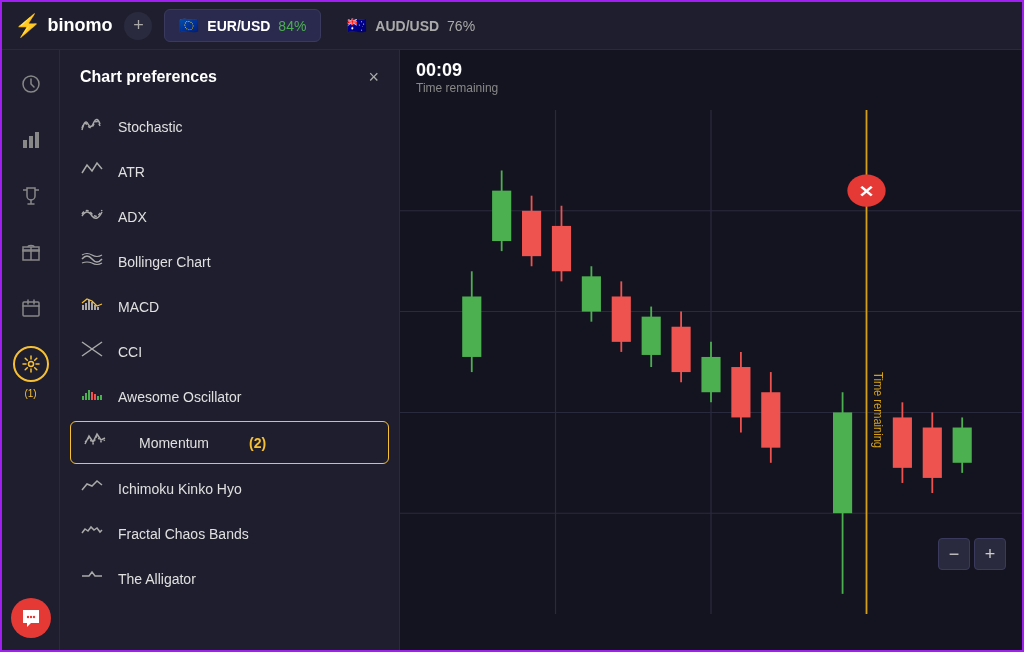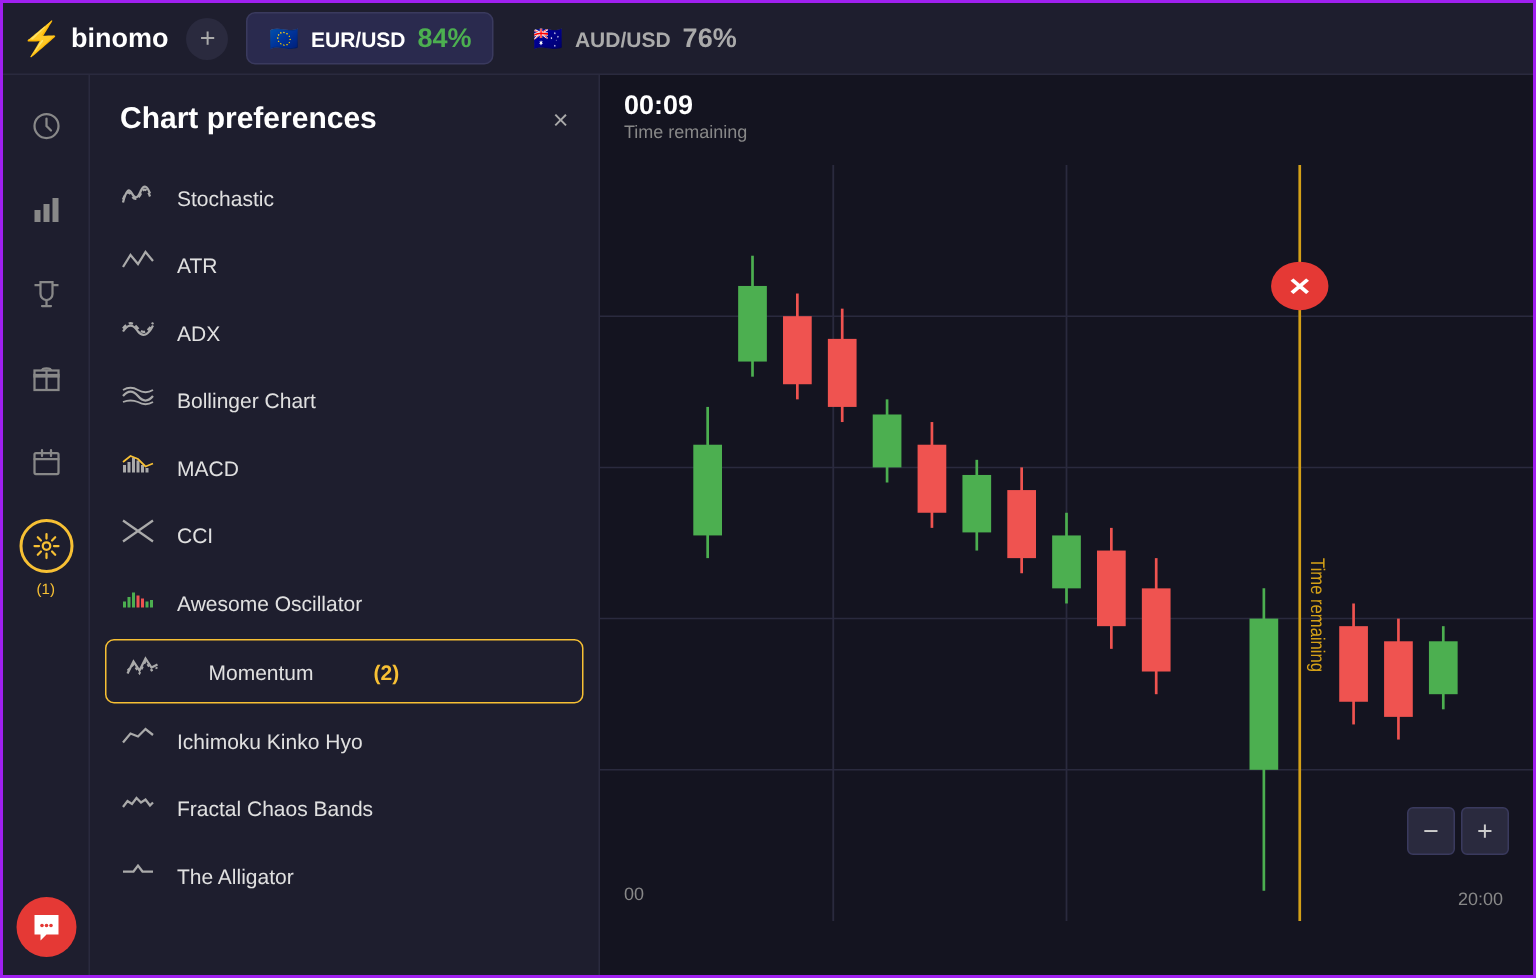--- a/index.html
+++ b/index.html
@@ -53,21 +53,21 @@
       align-items: center;
       gap: 8px;
       background: #2a2a4e;
       border-radius: 6px;
       padding: 6px 14px;
       cursor: pointer;
       border: 1px solid #3a3a5e;
     }
     .pair-tab .flag { font-size: 16px; }
     .pair-tab .pair-name { color: #fff; font-size: 14px; font-weight: 600; }
-    .pair-tab .pair-pct { color: #4caf50; font-size: 18px; font-weight: 700; }
+    .pair-tab .pair-pct { color: #4caf50; font-size: 14px; font-weight: 400; }
     .pair-tab.secondary { background: transparent; border: none; }
     .pair-tab.secondary .pair-pct { color: #aaa; }
 
     
     .main {
       display: flex;
       height: calc(652px - 48px);
     }
 
     
@@ -127,21 +127,21 @@
       overflow: hidden;
     }
     .panel-header {
       display: flex;
       align-items: center;
       justify-content: space-between;
       padding: 18px 20px 14px;
     }
     .panel-title {
       color: #fff;
-      font-size: 20px;
+      font-size: 16px;
       font-weight: 600;
     }
     .panel-close {
       color: #aaa;
       font-size: 18px;
       cursor: pointer;
       background: none;
       border: none;
       line-height: 1;
     }
@@ -523,24 +523,20 @@
         <rect x="412" y="305" width="16" height="50" fill="#ef5350"></rect>
 
         <line x1="445" y1="300" x2="445" y2="380" stroke="#ef5350" stroke-width="1.5"></line>
         <rect x="437" y="315" width="16" height="50" fill="#ef5350"></rect>
 
         <line x1="470" y1="305" x2="470" y2="360" stroke="#4caf50" stroke-width="1.5"></line>
         <rect x="462" y="315" width="16" height="35" fill="#4caf50"></rect>
       </svg>
 
       
-      <div class="chart-axis">
-        <span class="axis-label" style="margin-right: auto; margin-left: 4px;">00</span>
-        <span class="axis-label" style="position: absolute; right: 20px; bottom: 8px;">20:00</span>
-      </div>
 
       
       <div class="zoom-controls">
         <button class="zoom-btn">−</button>
         <button class="zoom-btn">+</button>
       </div>
     </div>
   </div>
 
 </div>

